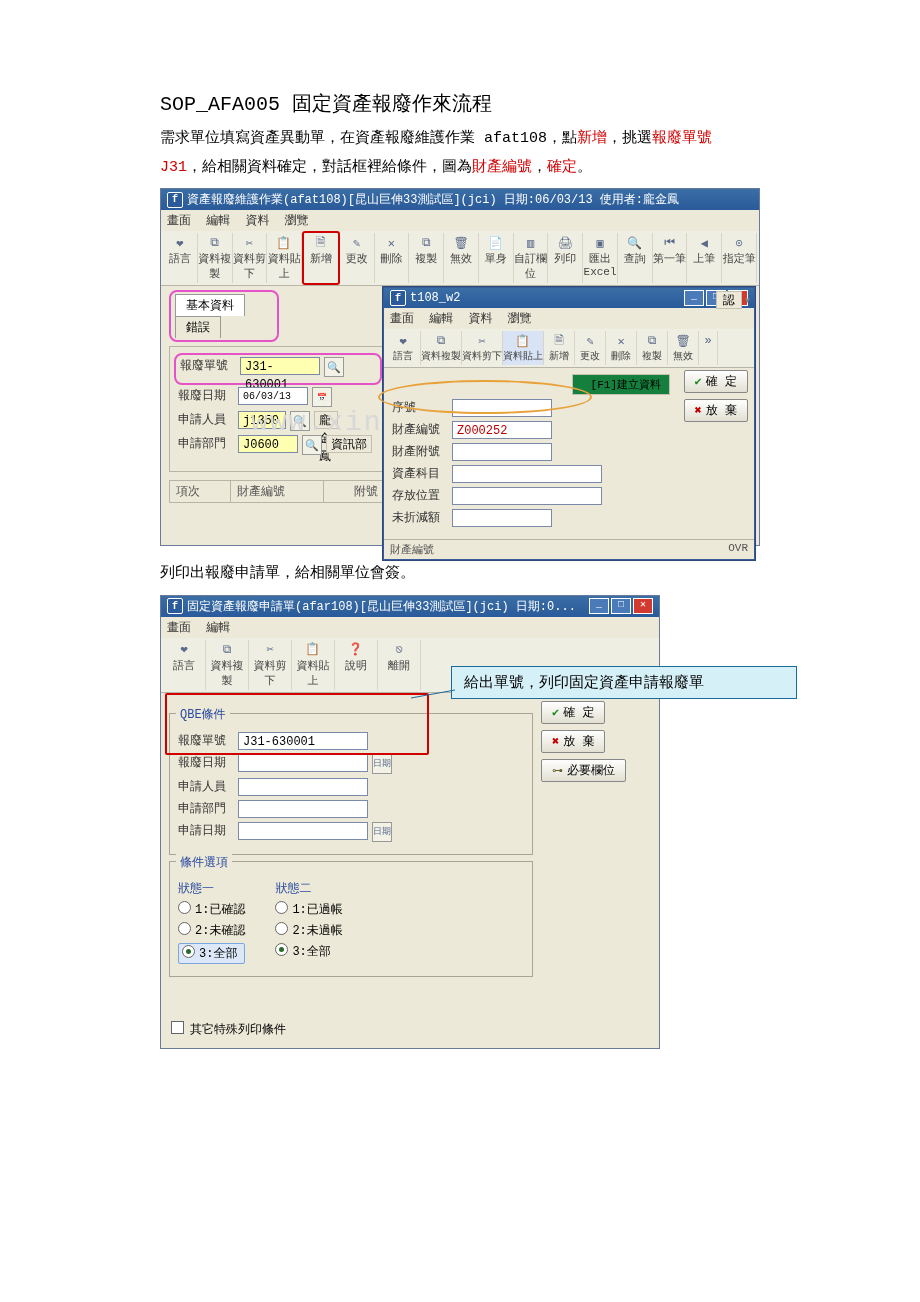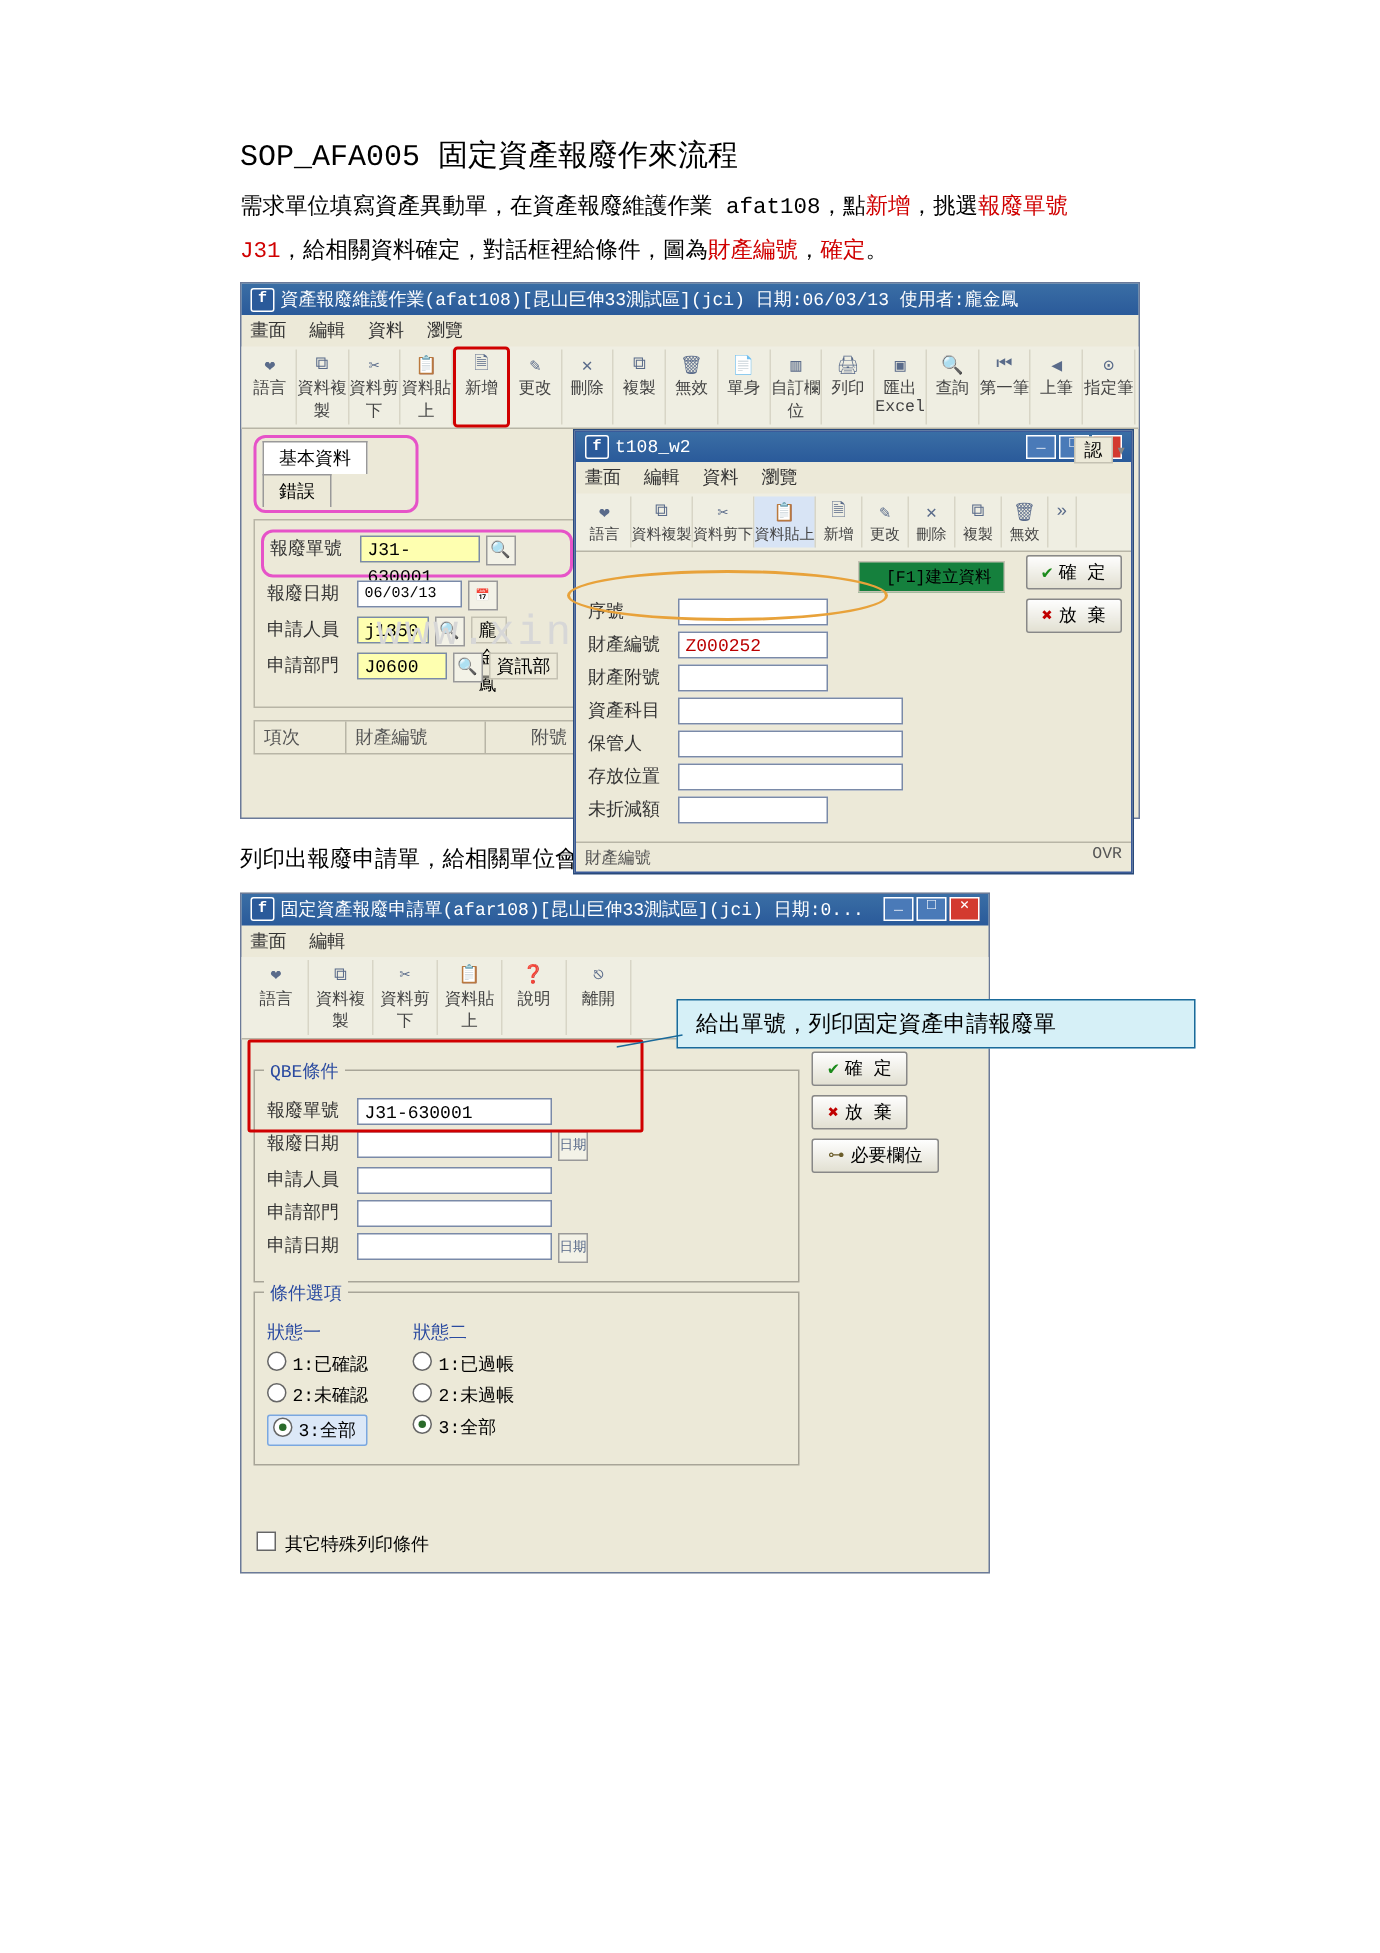--- a/index.html
+++ b/index.html
@@ -460,24 +460,20 @@
         <div class="frow">
             <span class="flabel">財產編號</span>
             <span class="finput" style="width:100px;color:#b00;">Z000252</span>
           </div>
         <div class="frow">
             <span class="flabel">財產附號</span>
             <span class="finput" style="width:100px;"></span>
           </div>
         <div class="frow">
             <span class="flabel">資產科目</span>
-            <span class="finput" style="width:150px;"></span>
-          </div>
-        <div class="frow">
-            <span class="flabel">保管人</span>
             <span class="finput" style="width:150px;"></span>
           </div>
         <div class="frow">
             <span class="flabel">存放位置</span>
             <span class="finput" style="width:150px;"></span>
           </div>
         <div class="frow">
             <span class="flabel">未折減額</span>
             <span class="finput" style="width:100px;"></span>
           </div>

